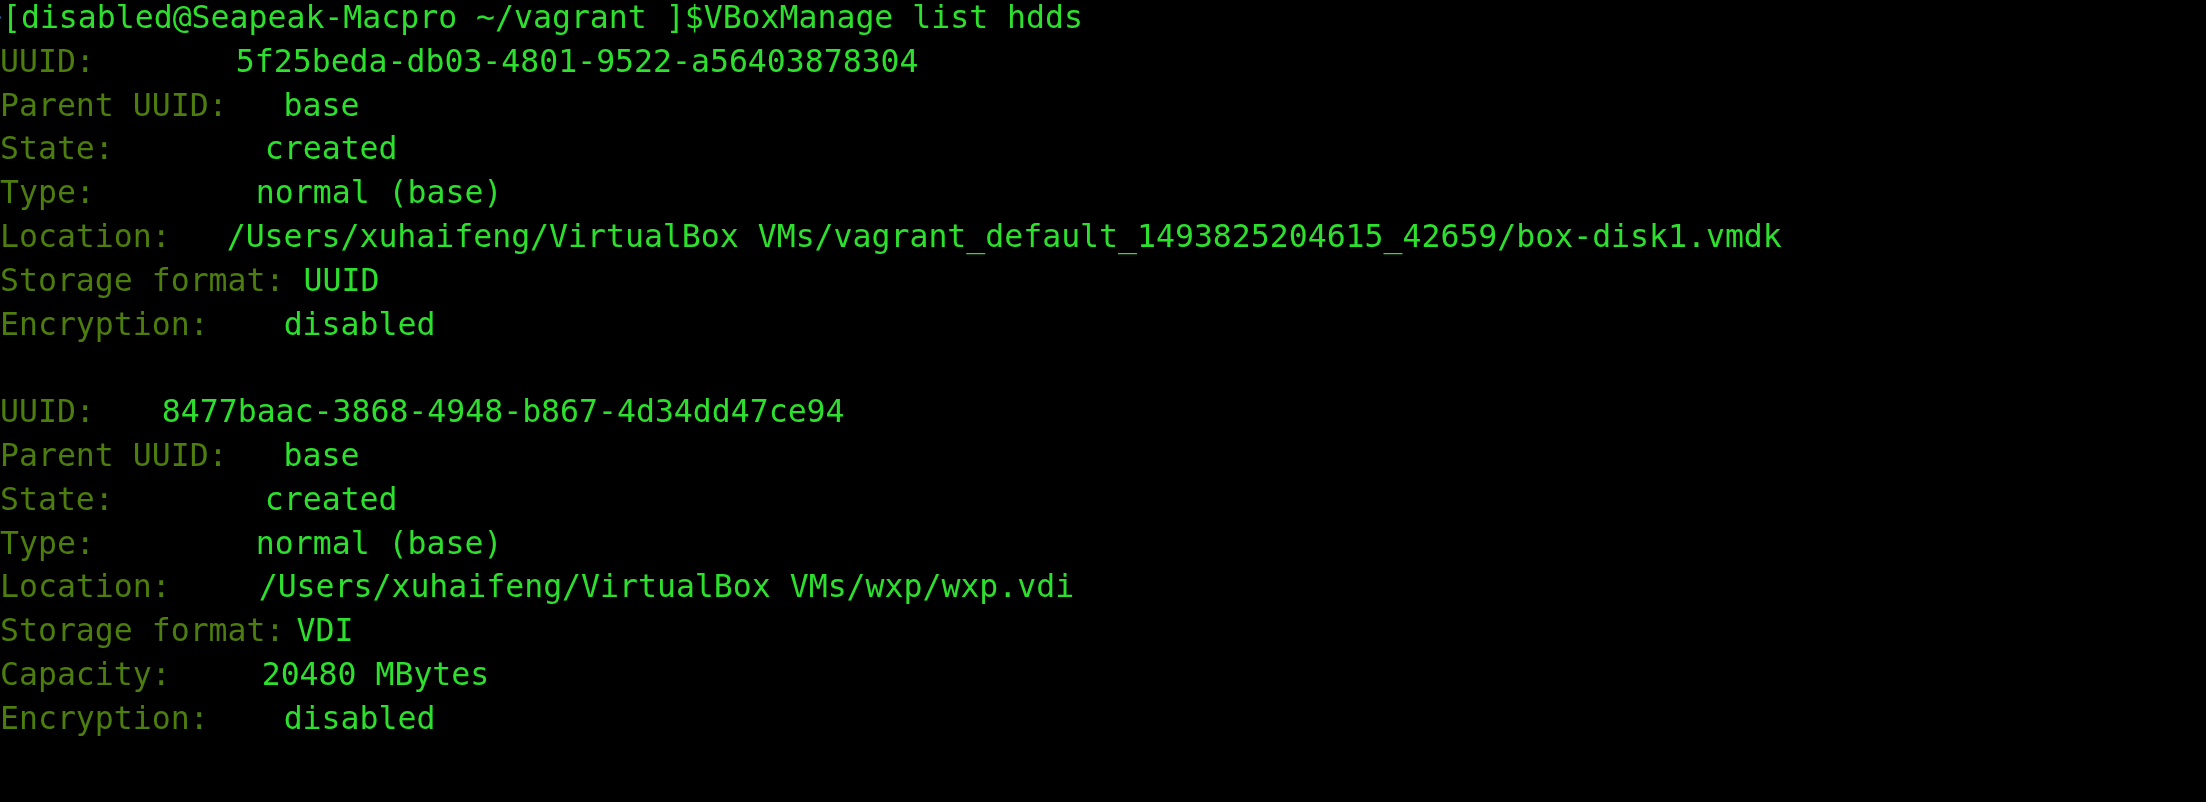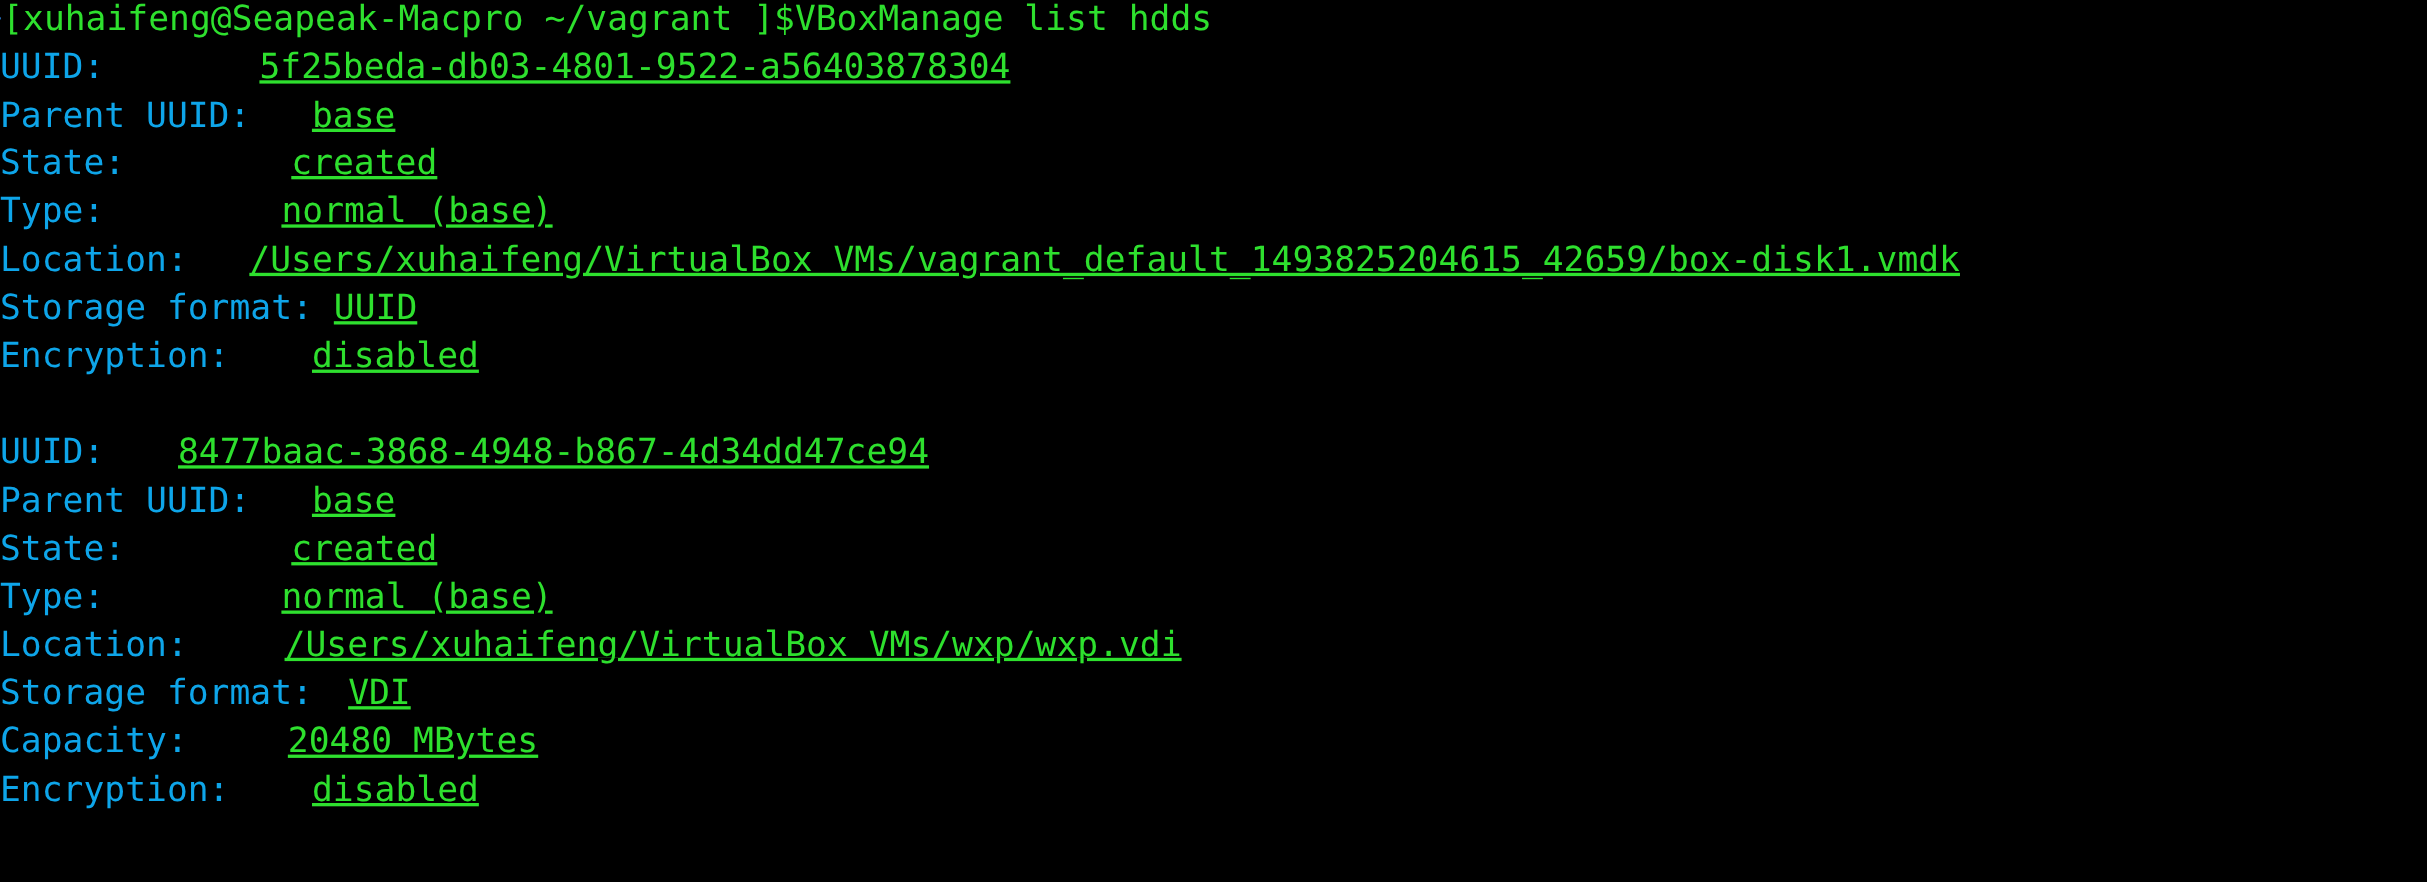--- a/index.html
+++ b/index.html
@@ -49,43 +49,42 @@
     margin-left: -17px;
     letter-spacing: 0;
   }
   .prompt-text {
     color: #2ee02e;
   }
   .cmd-text {
     color: #2ee02e;
   }
   .field-label {
-    color: #0ea5e9;
+    color: #4d7c0f;
   }
   .field-value {
     color: #2ee02e;
-    text-decoration: underline;
   }
   
   .bottom-edge {
     position: absolute;
     left: 0;
     bottom: 0;
     width: 2206px;
     height: 3px;
     background: #000000;
   }
 </style>
 </head>
 <body>
 
 <div class="terminal">
   <div class="term-screen">
 
-    <div class="line"><span class="prompt-arrow">➜</span><span class="prompt-text">[xuhaifeng@Seapeak-Macpro ~/vagrant ]$</span><span class="cmd-text">VBoxManage list hdds</span></div>
+    <div class="line"><span class="prompt-arrow">➜</span><span class="prompt-text">[disabled@Seapeak-Macpro ~/vagrant ]$</span><span class="cmd-text">VBoxManage list hdds</span></div>
 
     <div class="line"><span class="field-label">UUID:</span><span class="field-value" style="margin-left:141px">5f25beda-db03-4801-9522-a56403878304</span></div>
 
     <div class="line"><span class="field-label">Parent UUID:</span><span class="field-value" style="margin-left:56px">base</span></div>
 
     <div class="line"><span class="field-label">State:</span><span class="field-value" style="margin-left:151px">created</span></div>
 
     <div class="line"><span class="field-label">Type:</span><span class="field-value" style="margin-left:161px">normal (base)</span></div>
 
     <div class="line"><span class="field-label">Location:</span><span class="field-value" style="margin-left:56px">/Users/xuhaifeng/VirtualBox VMs/vagrant_default_1493825204615_42659/box-disk1.vmdk</span></div>
@@ -100,21 +99,21 @@
     <div class="line"><span class="field-label">UUID:</span><span class="field-value" style="margin-left:67px">8477baac-3868-4948-b867-4d34dd47ce94</span></div>
 
     <div class="line"><span class="field-label">Parent UUID:</span><span class="field-value" style="margin-left:56px">base</span></div>
 
     <div class="line"><span class="field-label">State:</span><span class="field-value" style="margin-left:151px">created</span></div>
 
     <div class="line"><span class="field-label">Type:</span><span class="field-value" style="margin-left:161px">normal (base)</span></div>
 
     <div class="line"><span class="field-label">Location:</span><span class="field-value" style="margin-left:88px">/Users/xuhaifeng/VirtualBox VMs/wxp/wxp.vdi</span></div>
 
-    <div class="line"><span class="field-label">Storage format:</span><span class="field-value" style="margin-left:32px">VDI</span></div>
+    <div class="line"><span class="field-label">Storage format:</span><span class="field-value" style="margin-left:12px">VDI</span></div>
 
     <div class="line"><span class="field-label">Capacity:</span><span class="field-value" style="margin-left:91px">20480 MBytes</span></div>
 
     <div class="line"><span class="field-label">Encryption:</span><span class="field-value" style="margin-left:75px">disabled</span></div>
 
   </div>
   <div class="bottom-edge"></div>
 </div>
 
 </body></html>

